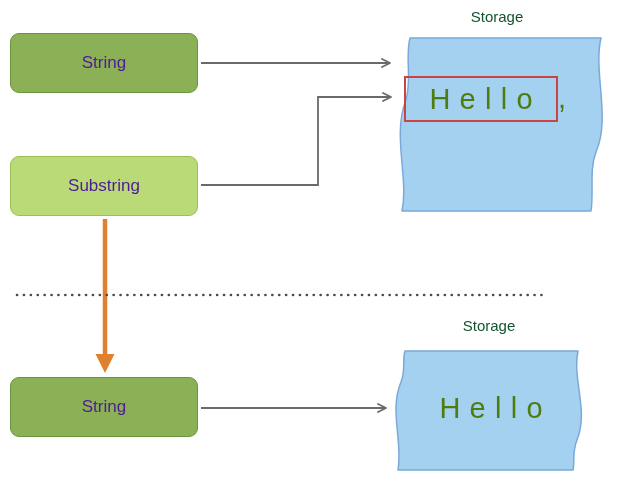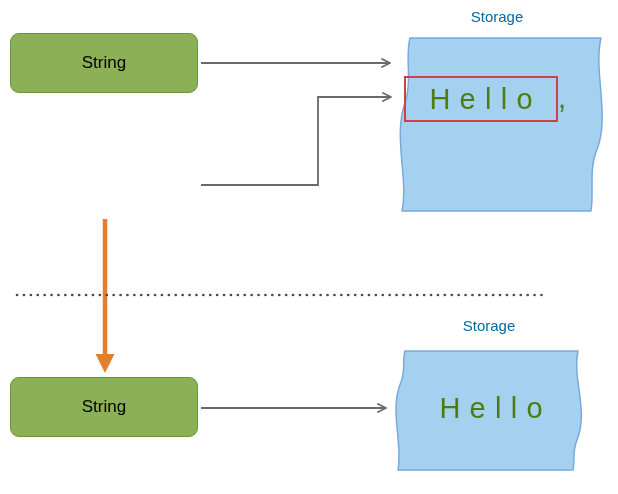--- a/index.html
+++ b/index.html
@@ -3,31 +3,31 @@
 <meta charset="utf-8">
 <style>
   html,body{margin:0;padding:0;background:#ffffff;}
   body{font-family:"Liberation Sans","DejaVu Sans",sans-serif;}
   #stage{position:relative;width:618px;height:494px;background:#ffffff;overflow:hidden;}
   #layer-svg{position:absolute;left:0;top:0;width:618px;height:494px;}
 
   .node-box{
     position:absolute;left:10px;width:188px;height:60px;
     border-radius:9px;display:flex;align-items:center;justify-content:center;
-    font-size:17px;color:#000000;box-sizing:border-box;
+    font-size:17px;color:#4c1d95;box-sizing:border-box;
   }
   .string-box{background:#8bb055;border:1.5px solid #6b9440;}
   .substring-box{background:#bada77;border:1.5px solid #9cbf56;}
   #string-top{top:33px;}
   #substring{top:156px;}
   #string-bottom{top:377px;}
 
   .storage-title{
     position:absolute;width:120px;text-align:center;
-    font-size:15px;color:#0369a1;
+    font-size:15px;color:#14532d;
   }
   #storage-title-top{left:437px;top:8px;}
   #storage-title-bottom{left:429px;top:317px;}
 
   .mem-text{
     position:absolute;color:#4d7c0f;font-size:29px;
     letter-spacing:0.32em;text-indent:0.32em;text-align:center;white-space:nowrap;
   }
   #substring-highlight{
     position:absolute;left:404px;top:76px;width:154px;height:46px;
@@ -76,20 +76,23 @@
       <polygon points="95.5,354 114.5,354 105,373" fill="#e0802f"></polygon>
     </g>
 
     <line x1="17" y1="295" x2="547" y2="295" stroke="#4a4a4a" stroke-width="2.6" stroke-linecap="round" stroke-dasharray="0.1 6.8"></line>
   </svg>
 
   <div id="string-top" class="node-box string-box">
     <span>String</span>
   </div>
 
+  <div id="substring" class="node-box substring-box">
+    <span>Substring</span>
+  </div>
 
   <div id="string-bottom" class="node-box string-box">
     <span>String</span>
   </div>
 
   <div id="storage-title-top" class="storage-title">Storage</div>
   <div id="storage-title-bottom" class="storage-title">Storage</div>
 
   <div id="substring-highlight">
     <span class="mem-text">Hello</span>

